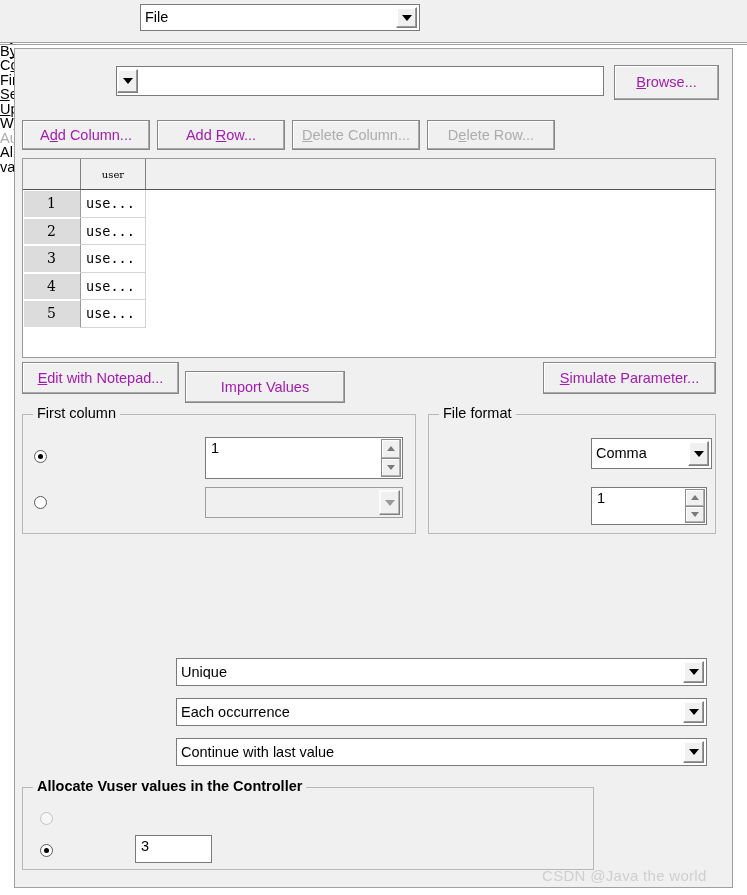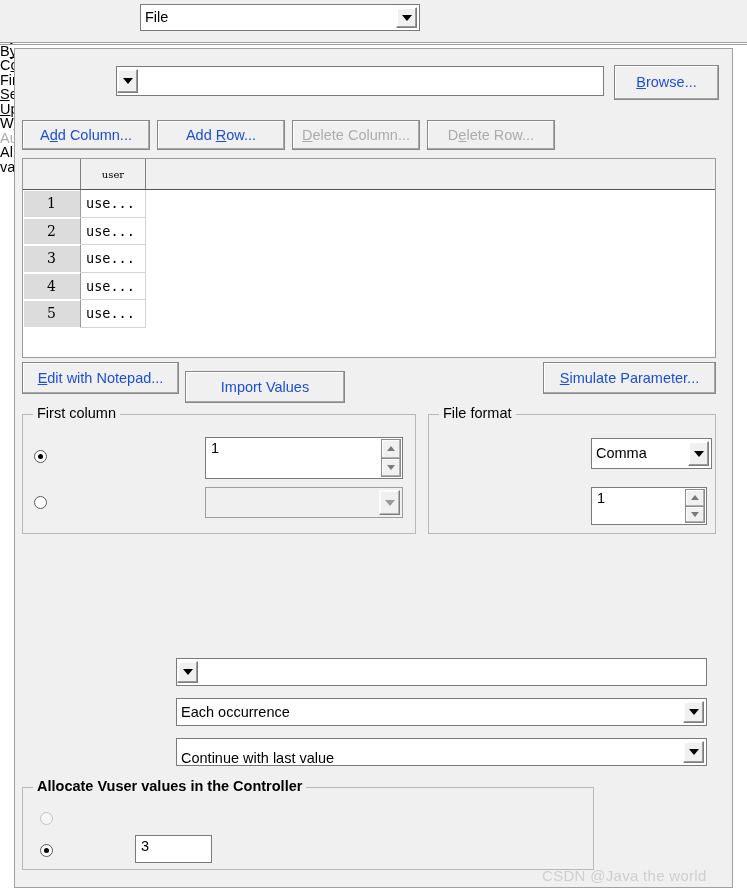--- a/index.html
+++ b/index.html
@@ -79,21 +79,21 @@
     position: absolute;
     background: #f0f0f0;
     border: 1px solid #878787;
     box-shadow: inset -1px -1px 0 #a8a8a8, inset 1px 1px 0 #ffffff;
     box-sizing: border-box;
     display: flex;
     align-items: center;
     justify-content: center;
     font-size: 14.5px;
     white-space: nowrap;
-    color: #1d4ed8;
+    color: #a21caf;
     line-height: 1;
   }
   .btn.disabled { color: #acacac; }
 
   
   .spin {
     position: absolute;
     background: #ffffff;
     border: 1px solid #7a7a7a;
     box-sizing: border-box;
@@ -405,39 +405,40 @@
     <div class="sb">
         <div class="tri-down-s"></div>
       </div>
   </div>
 </div>
 
 <div class="label" style="left:24px; top:666px;">
   <span></span><span class="acc">S</span><span>elect next row:</span>
 </div>
 <div class="combo" style="left:176px; top:658px; width:531px; height:28px;">
+  <div class="val">Unique</div>
   <div class="arrowbox">
     <div class="tri-down"></div>
   </div>
 </div>
 
 <div class="label" style="left:24px; top:706px;">
   <span></span><span class="acc">U</span><span>pdate value on:</span>
 </div>
 <div class="combo" style="left:176px; top:698px; width:531px; height:28px;">
   <div class="val">Each occurrence</div>
   <div class="arrowbox">
     <div class="tri-down"></div>
   </div>
 </div>
 
 <div class="label" style="left:24px; top:746px;">
   <span>W</span><span class="acc">h</span><span>en out of values:</span>
 </div>
-<div class="combo" style="left:176px; top:738px; width:531px; height:28px;align-items:flex-end;">
+<div class="combo" style="left:176px; top:738px; width:531px; height:28px;">
   <div class="val">Continue with last value</div>
   <div class="arrowbox">
     <div class="tri-down"></div>
   </div>
 </div>
 
 <div class="group" style="left:22px; top:787px; width:572px; height:83px;font-weight:bold;">
   <div class="gtitle">Allocate Vuser values in the Controller</div>
 </div>
 

